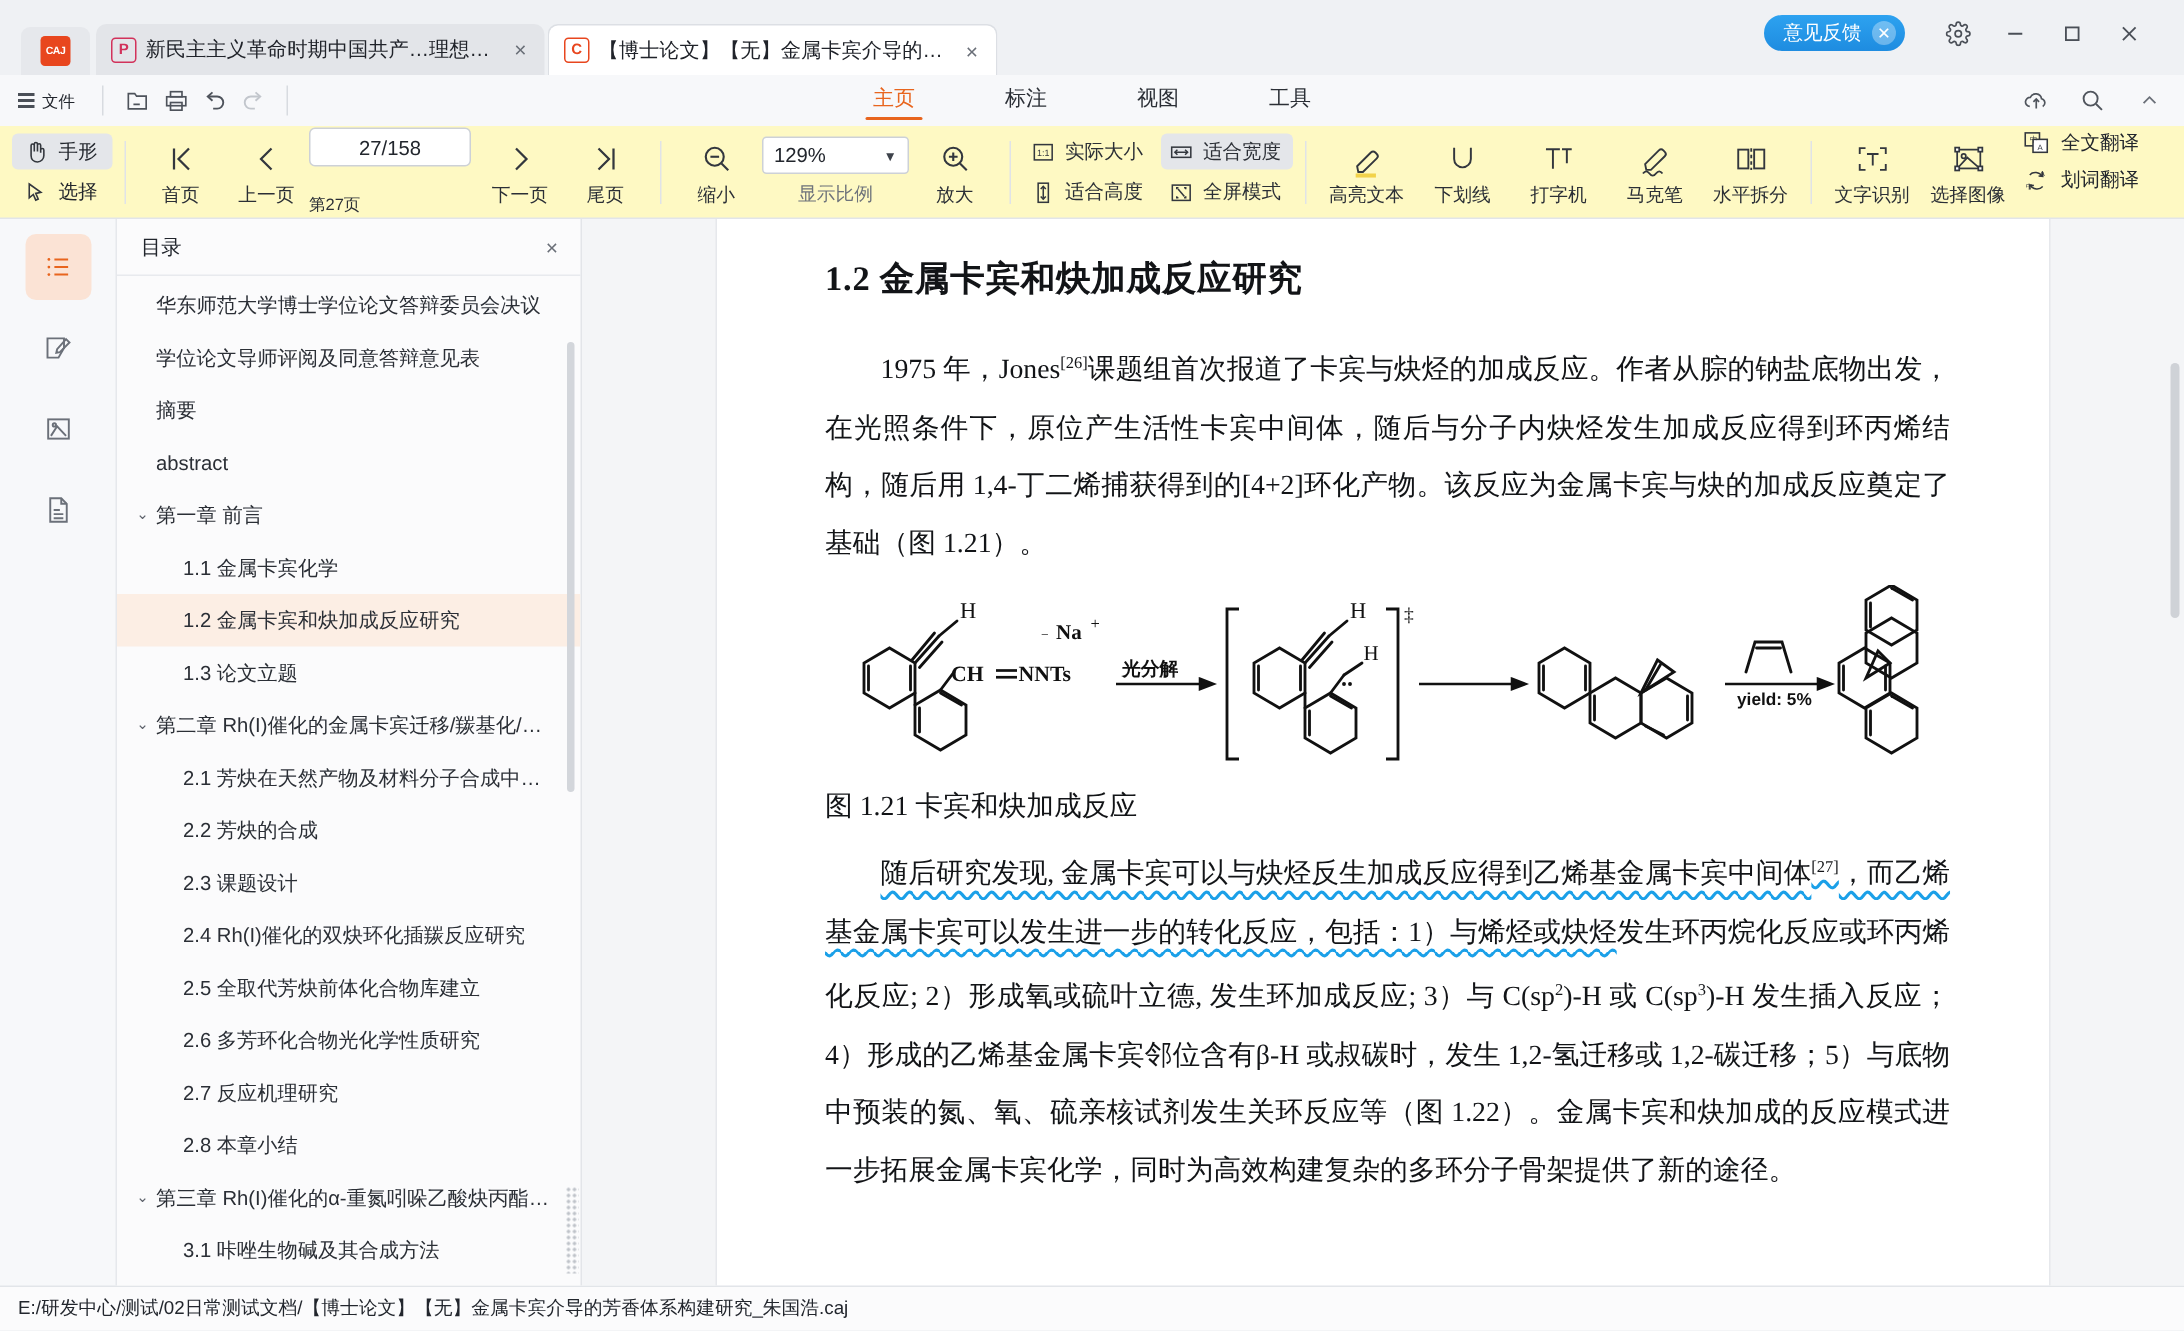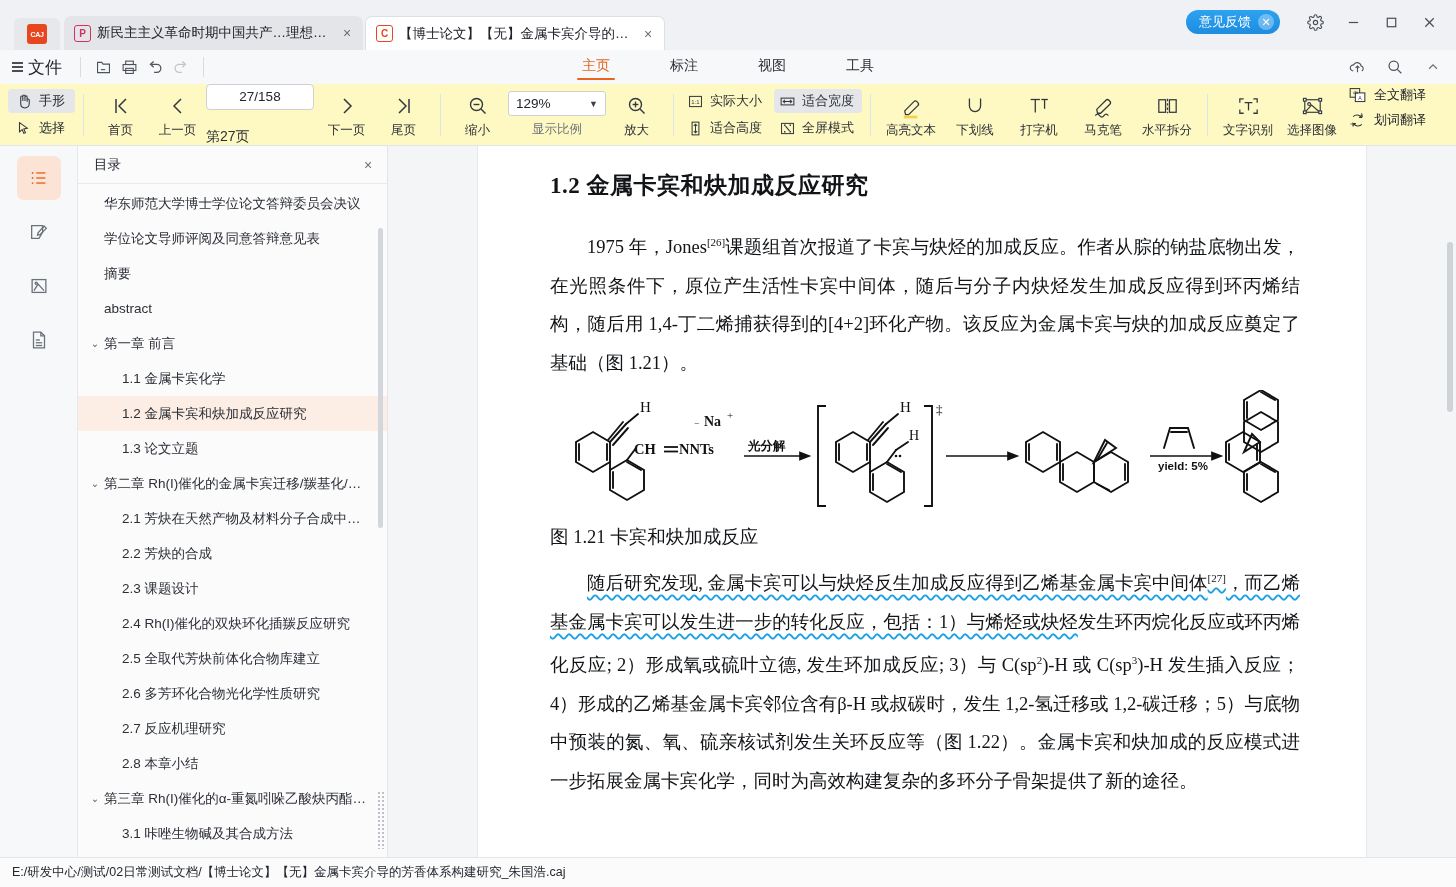--- a/index.html
+++ b/index.html
@@ -61,21 +61,21 @@
   .tab-ico.pdf { border-color: #d2325b; color: #d2325b; }
   .tab-label {
     overflow: hidden; text-overflow: ellipsis;
     max-width: 232px;
   }
   .tab-close {
     margin-left: 10px; color: #6a6f78; font-size: 14px;
     width: 16px; text-align: center; flex: 0 0 auto;
   }
   .titlebar-right {
-    position: absolute; right: 10px; top: 8px;
+    position: absolute; right: 20px; top: 8px;
     display: flex; align-items: center; gap: 4px;
   }
   .feedback-btn {
     height: 24px; border-radius: 12px;
     background: linear-gradient(180deg,#2da2f0,#1e8ce0);
     color: #fff; font-size: 13px;
     display: flex; align-items: center;
     padding: 0 6px 0 13px; margin-right: 14px;
     white-space: nowrap;
   }
@@ -95,21 +95,21 @@
   .menurow {
     height: 34px; min-height: 34px;
     background: #f7f8fa;
     display: flex; align-items: center;
     padding: 0 10px 0 12px;
     position: relative;
     border-bottom: none;
   }
   .file-menu {
     display: flex; align-items: center; gap: 5px;
-    font-size: 17px; color: #22262d; padding-right: 9px;
+    font-size: 11px; color: #22262d; padding-right: 9px;
   }
   .hamb { display:flex; flex-direction:column; gap:2.5px; }
   .hamb i { display:block; width:11px; height:1.4px; background:#4a4f57; }
   .vsep { width: 1px; height: 20px; background: #d8dbe0; margin: 0 9px; }
   .q-ico { width: 26px; height: 24px; display: flex; align-items: center; justify-content: center; color:#4e535b; }
   .q-ico.disabled { color: #c2c6cc; }
   .ribbon-tabs {
     position: absolute; left: 0; right: 0; top: 0; height: 34px;
     display: flex; align-items: center; justify-content: center;
     gap: 56px; pointer-events: none;
@@ -154,21 +154,21 @@
   }
   .navbtn .glyph { height: 30px; display:flex; align-items:center; justify-content:center; color:#33373e; }
   .navbtn .cap { font-size: 12.5px; margin-top: 1px; }
   .pagebox {
     width: 108px; height: 26px; border: 1px solid #cdd1d7;
     border-radius: 4px; background: #fff;
     display: flex; align-items: center; justify-content: center;
     font-size: 13.5px; color: #22262d;
   }
   .pagewrap { display:flex; flex-direction:column; width: 112px; }
-  .pagewrap .cap { font-size: 14px; margin-top: 18px; }
+  .pagewrap .cap { font-size: 11px; margin-top: 18px; }
 
   .zoombox {
     width: 98px; height: 25px; border: 1px solid #cdd1d7;
     border-radius: 3px; background:#fff;
     display:flex; align-items:center; padding: 0 7px;
     font-size: 13.5px; color:#22262d;justify-content:space-between;
   }
   .zoombox .caret { margin-left:auto; font-size:9px; color:#3d424a; }
   .zwrap { display:flex; flex-direction:column; align-items:center; width: 102px; }
   .zwrap .cap { font-size:12.5px; color:#6e737b; margin-top:5px; }

